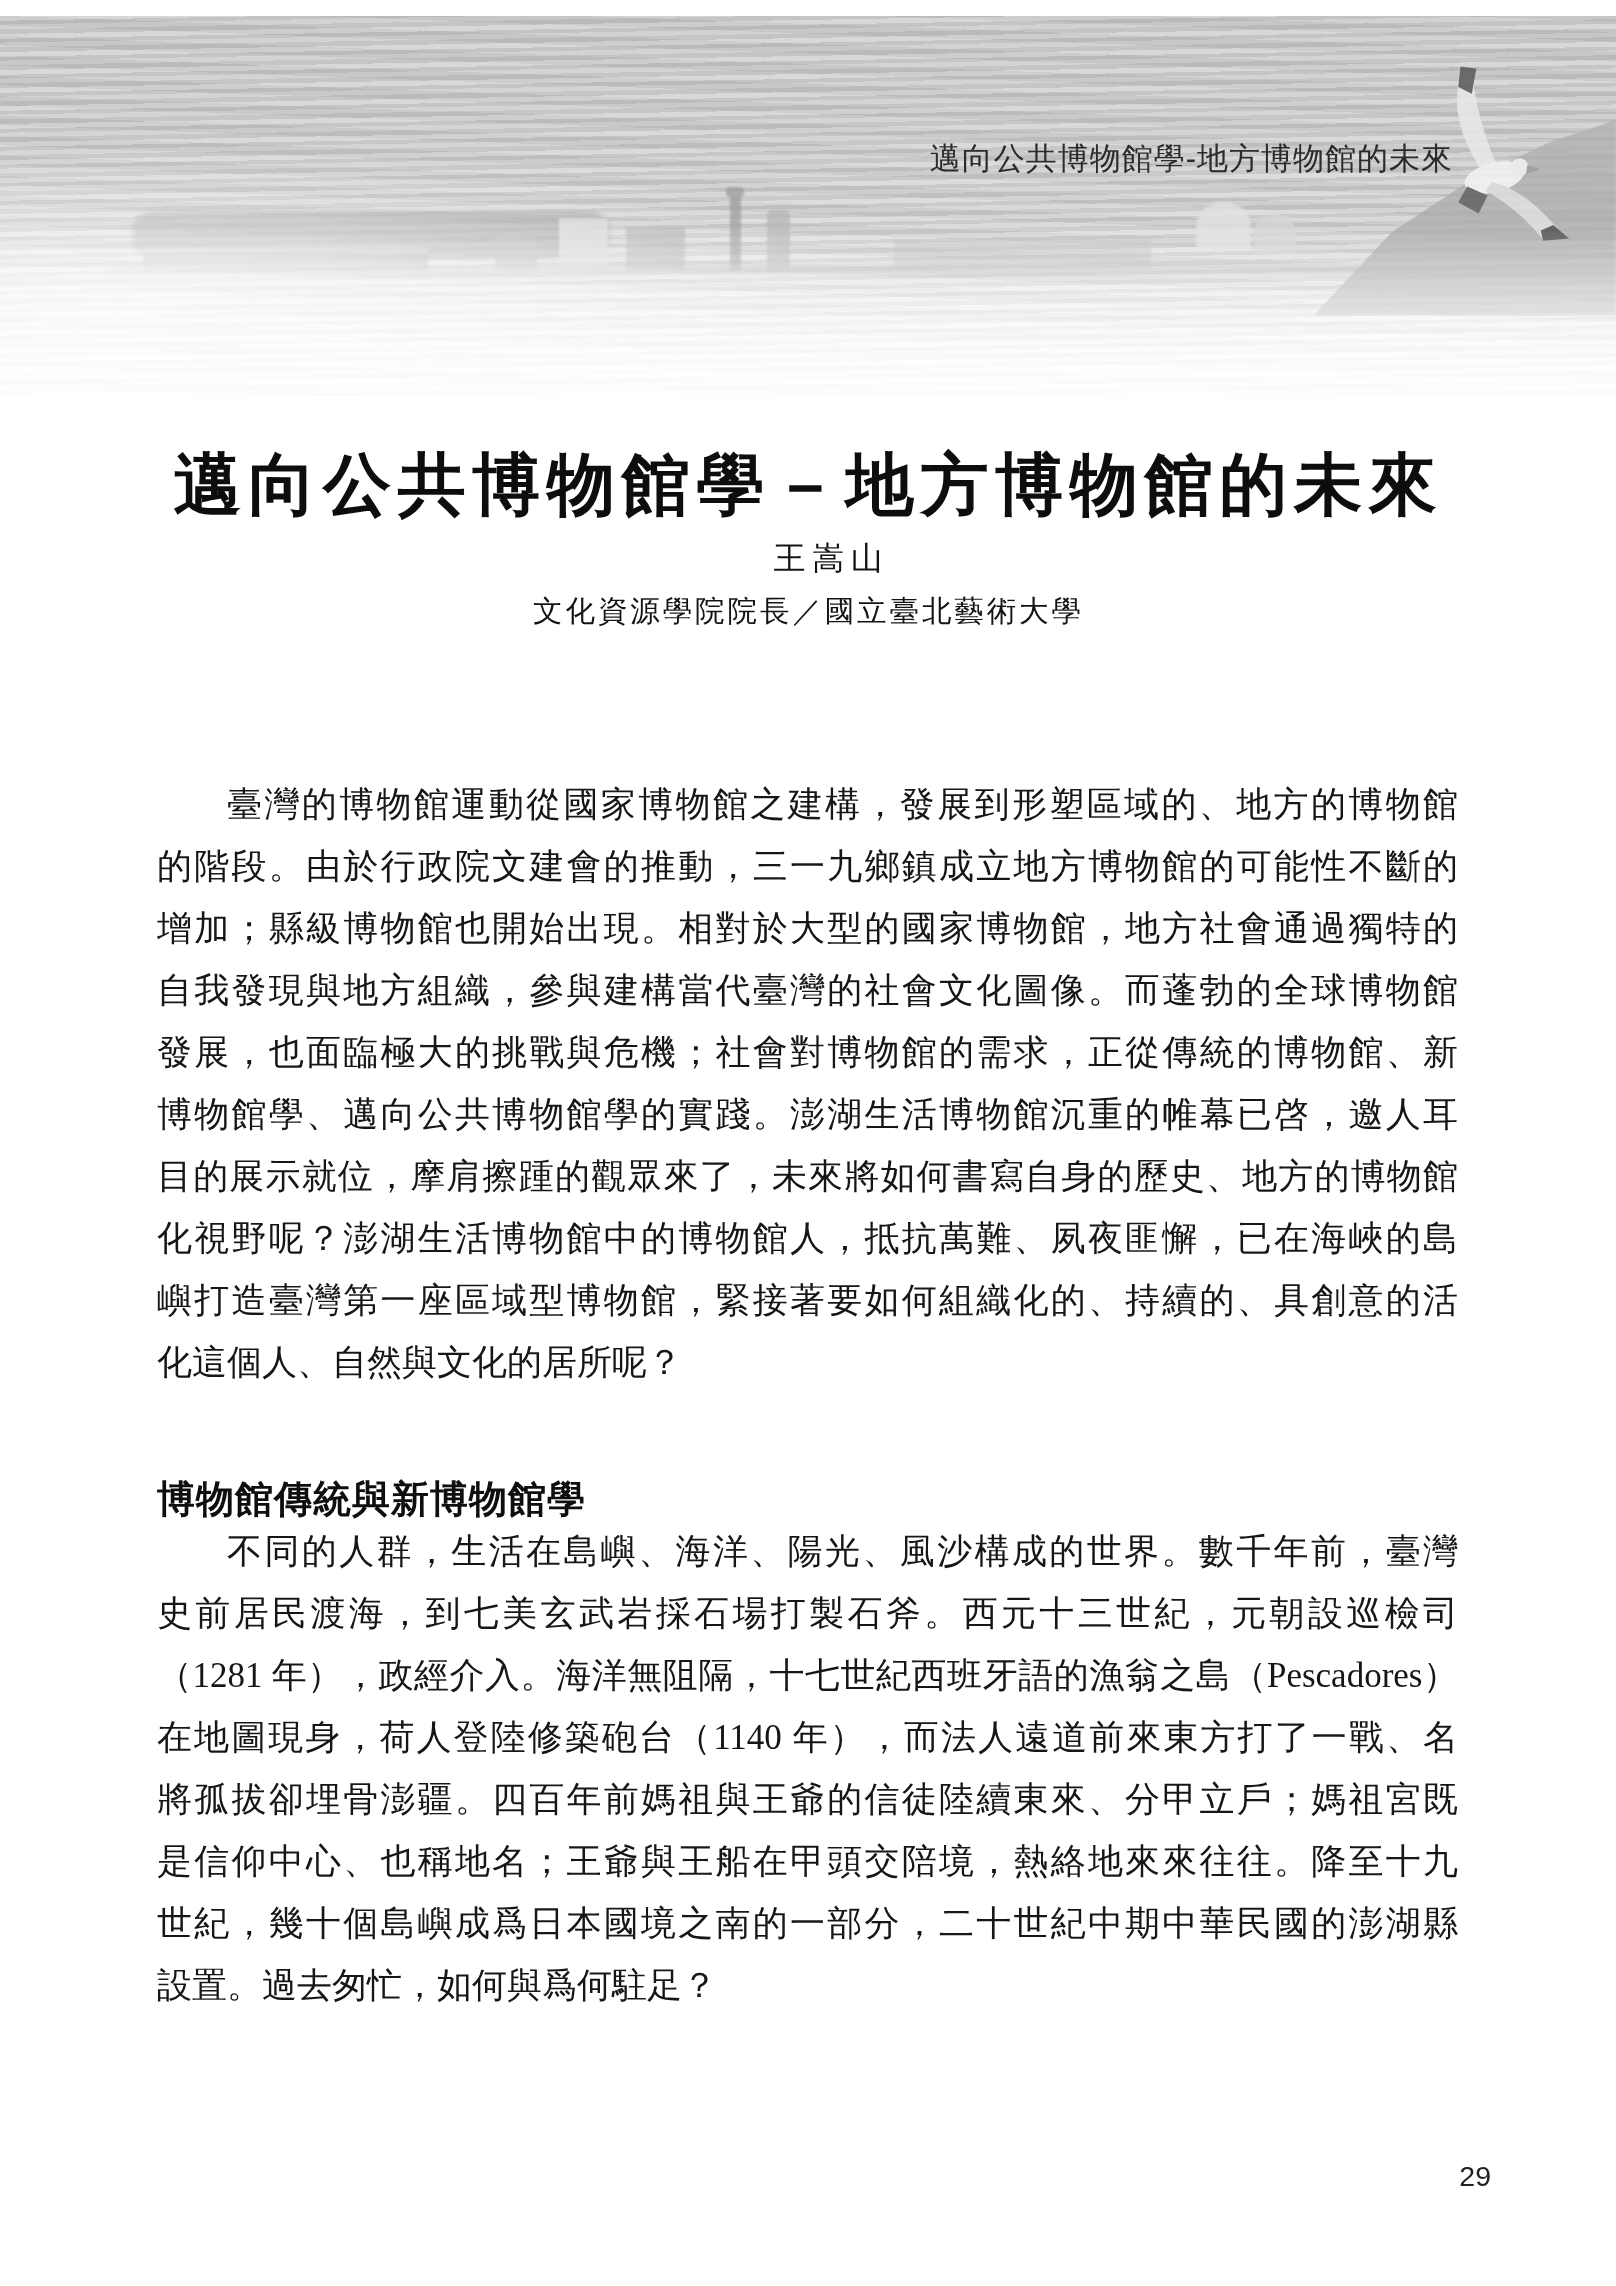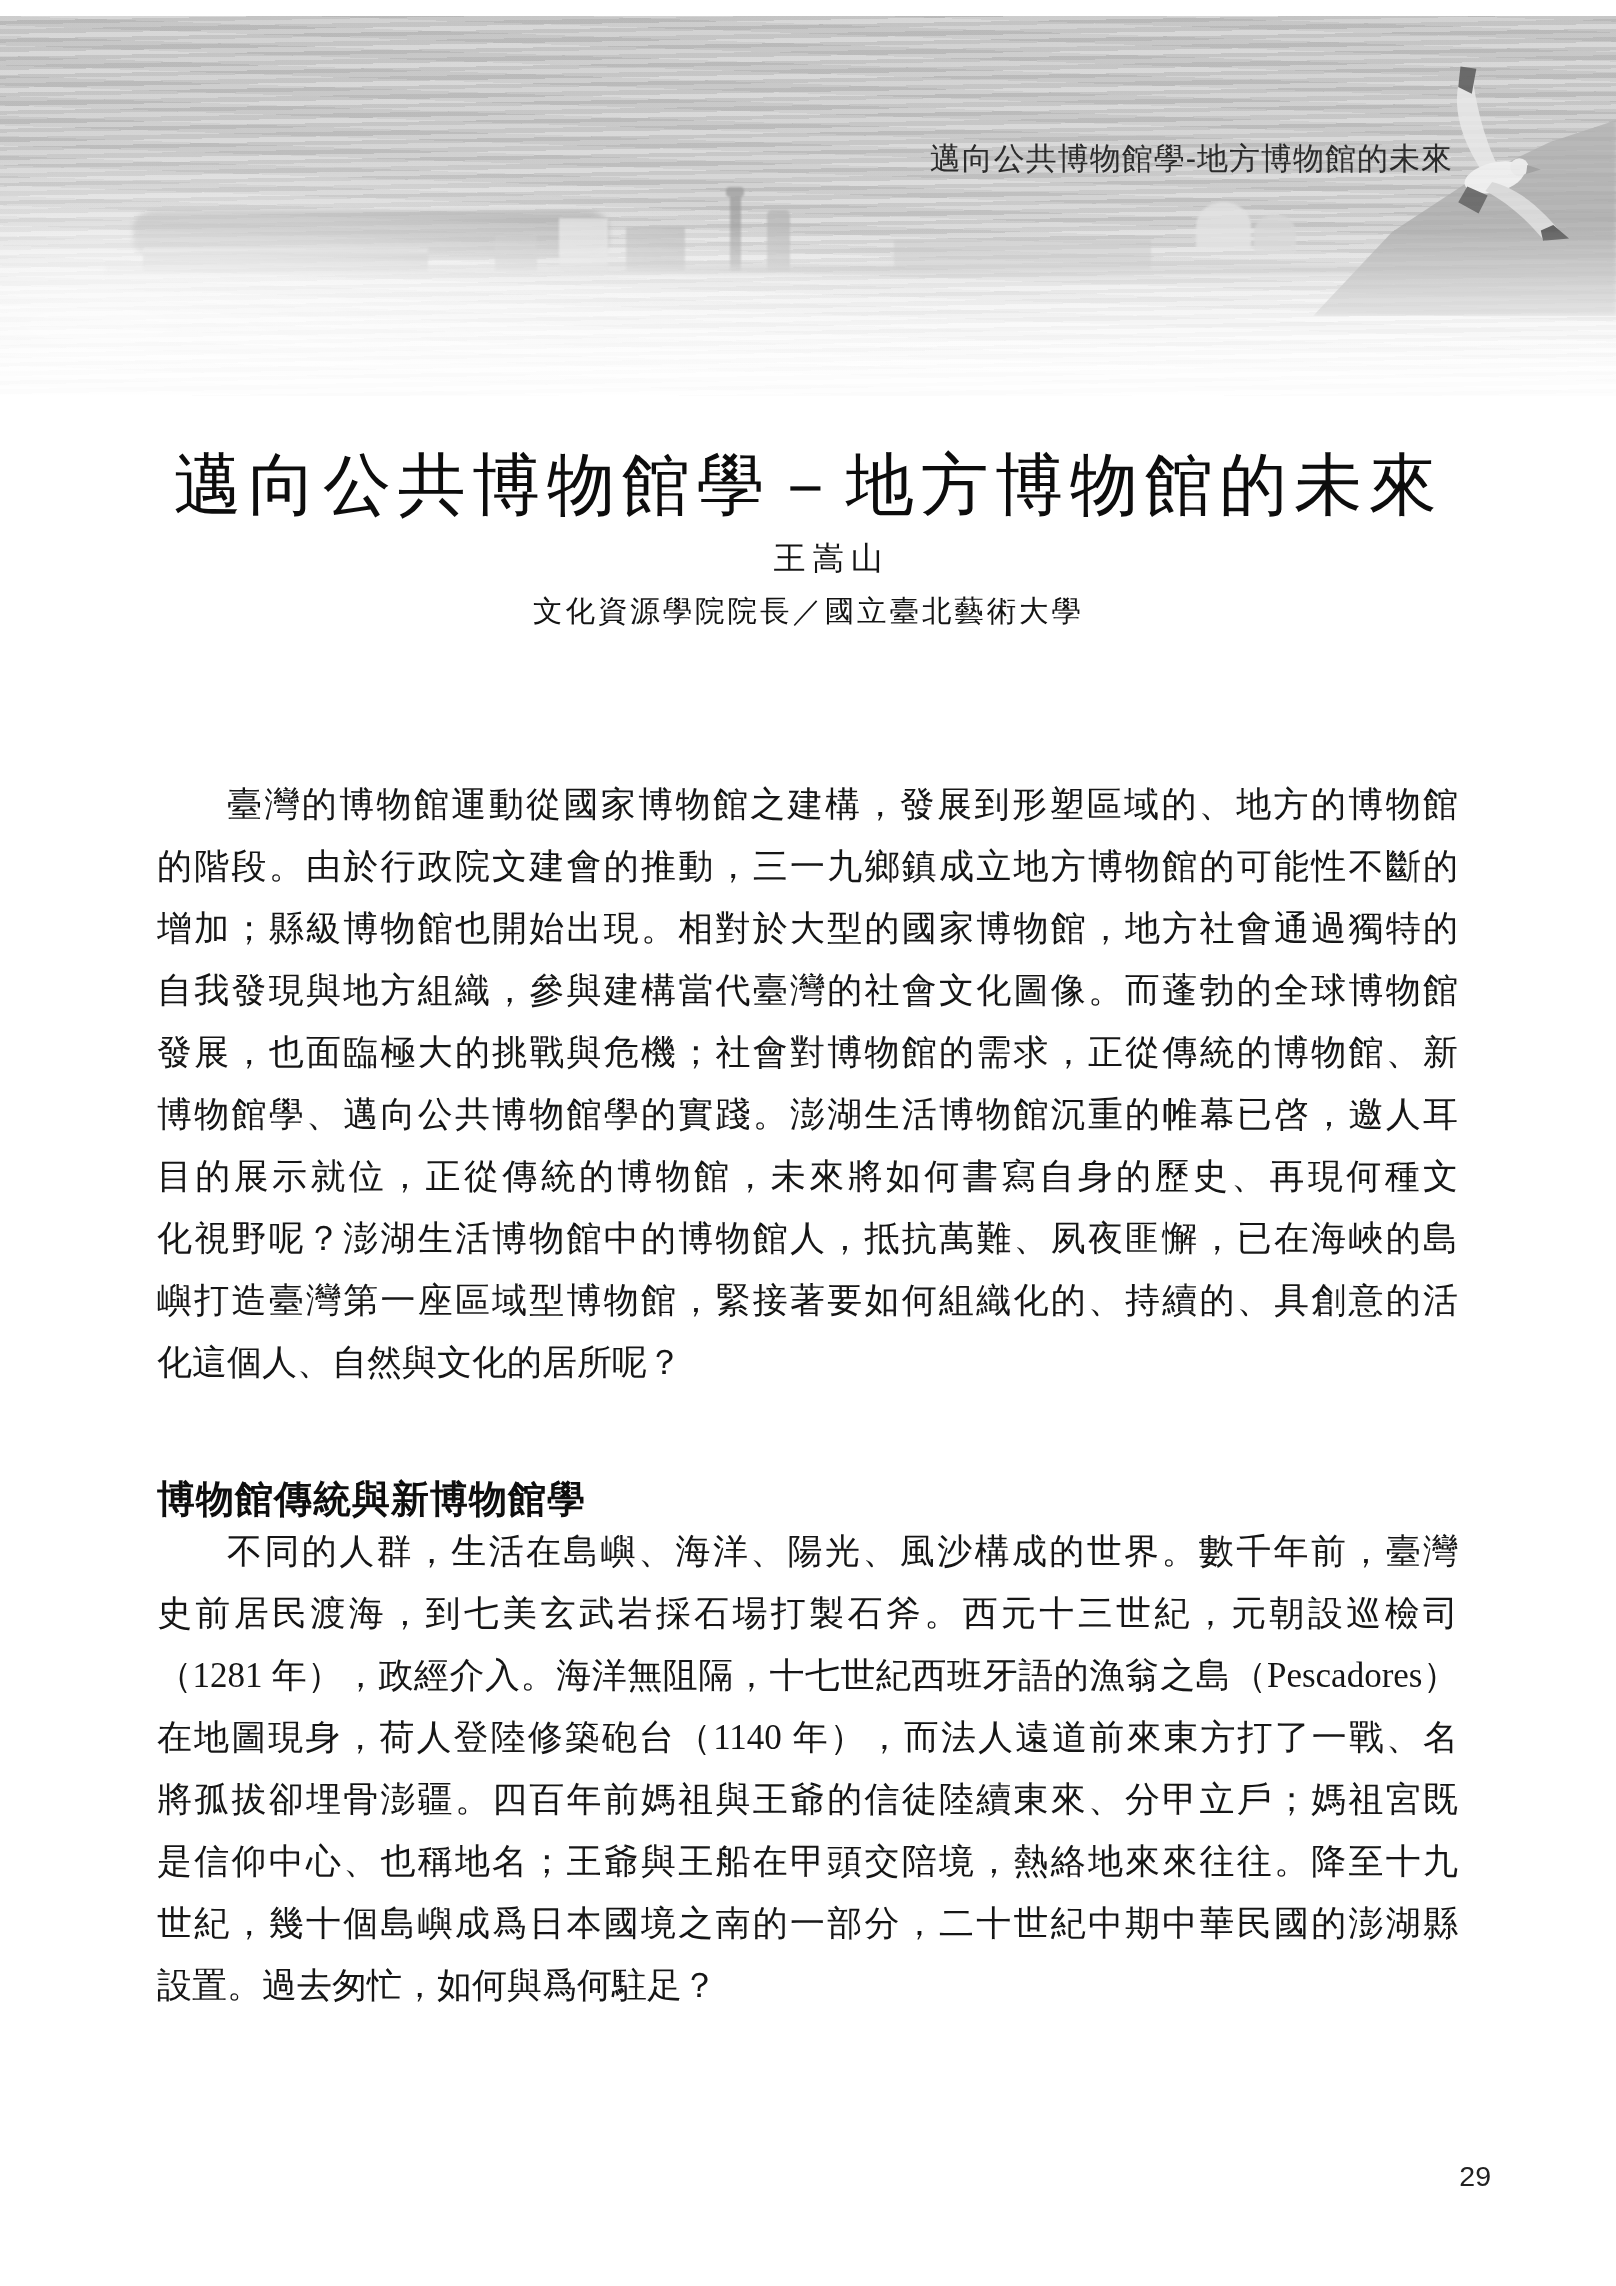--- a/index.html
+++ b/index.html
@@ -60,21 +60,21 @@
         rgba(255,255,255,.55) 74%, #ffffff 94%);
   }
   .running-title{
     position:absolute;top:125px;left:0;right:164px;text-align:right;
     font-family:"Liberation Sans","DejaVu Sans",sans-serif;
     font-size:31px;line-height:36px;color:#2b2b2b;letter-spacing:1px;
   }
   
   .main-title{
     position:absolute;top:383px;left:0;width:100%;text-align:center;
-    font-size:68px;line-height:80px;font-weight:400;color:#0d0d0d;
+    font-size:68px;line-height:80px;font-weight:700;color:#0d0d0d;
     letter-spacing:6.7px;
   }
   .author{
     position:absolute;top:521px;left:0;width:100%;text-align:center;
     font-size:32px;line-height:42px;color:#141414;letter-spacing:6.7px;padding-left:23px;
   }
   .affiliation{
     position:absolute;top:576px;left:0;width:100%;text-align:center;
     font-size:29.5px;line-height:38px;color:#141414;letter-spacing:2.9px;
   }
@@ -137,21 +137,21 @@
   <div class="author">王嵩山</div>
   <div class="affiliation">文化資源學院院長／國立臺北藝術大學</div>
 
   <div class="para para-1">
       <div class="bodyline first">臺灣的博物館運動從國家博物館之建構，發展到形塑區域的、地方的博物館</div>
       <div class="bodyline">的階段。由於行政院文建會的推動，三一九鄉鎮成立地方博物館的可能性不斷的</div>
       <div class="bodyline">增加；縣級博物館也開始出現。相對於大型的國家博物館，地方社會通過獨特的</div>
       <div class="bodyline">自我發現與地方組織，參與建構當代臺灣的社會文化圖像。而蓬勃的全球博物館</div>
       <div class="bodyline">發展，也面臨極大的挑戰與危機；社會對博物館的需求，正從傳統的博物館、新</div>
       <div class="bodyline">博物館學、邁向公共博物館學的實踐。澎湖生活博物館沉重的帷幕已啓，邀人耳</div>
-      <div class="bodyline">目的展示就位，正從傳統的博物館，未來將如何書寫自身的歷史、再現何種文</div>
+      <div class="bodyline">目的展示就位，摩肩擦踵的觀眾來了，未來將如何書寫自身的歷史、地方的博物館</div>
       <div class="bodyline">化視野呢？澎湖生活博物館中的博物館人，抵抗萬難、夙夜匪懈，已在海峽的島</div>
       <div class="bodyline">嶼打造臺灣第一座區域型博物館，緊接著要如何組織化的、持續的、具創意的活</div>
       <div class="bodyline last">化這個人、自然與文化的居所呢？</div>
     </div>
 
   <h2 class="section-heading">博物館傳統與新博物館學</h2>
   <div class="para para-2">
       <div class="bodyline first">不同的人群，生活在島嶼、海洋、陽光、風沙構成的世界。數千年前，臺灣</div>
       <div class="bodyline">史前居民渡海，到七美玄武岩採石場打製石斧。西元十三世紀，元朝設巡檢司</div>
       <div class="bodyline">（1281 年），政經介入。海洋無阻隔，十七世紀西班牙語的漁翁之島（Pescadores）</div>

